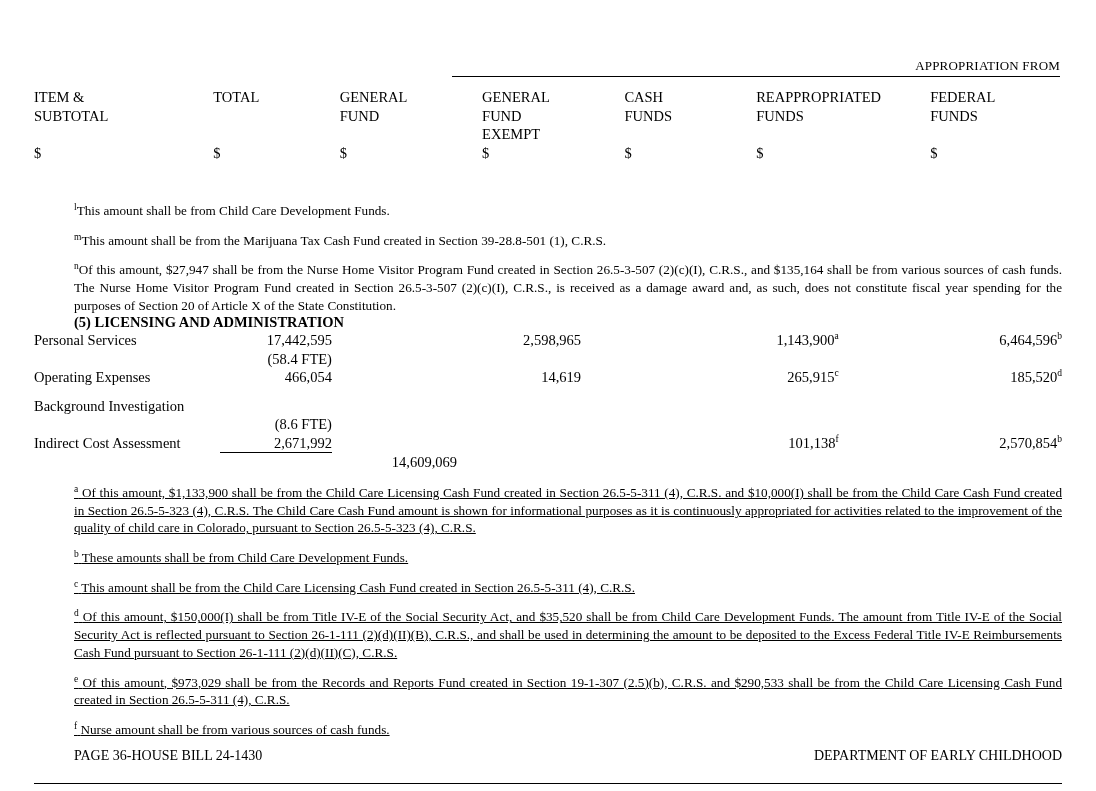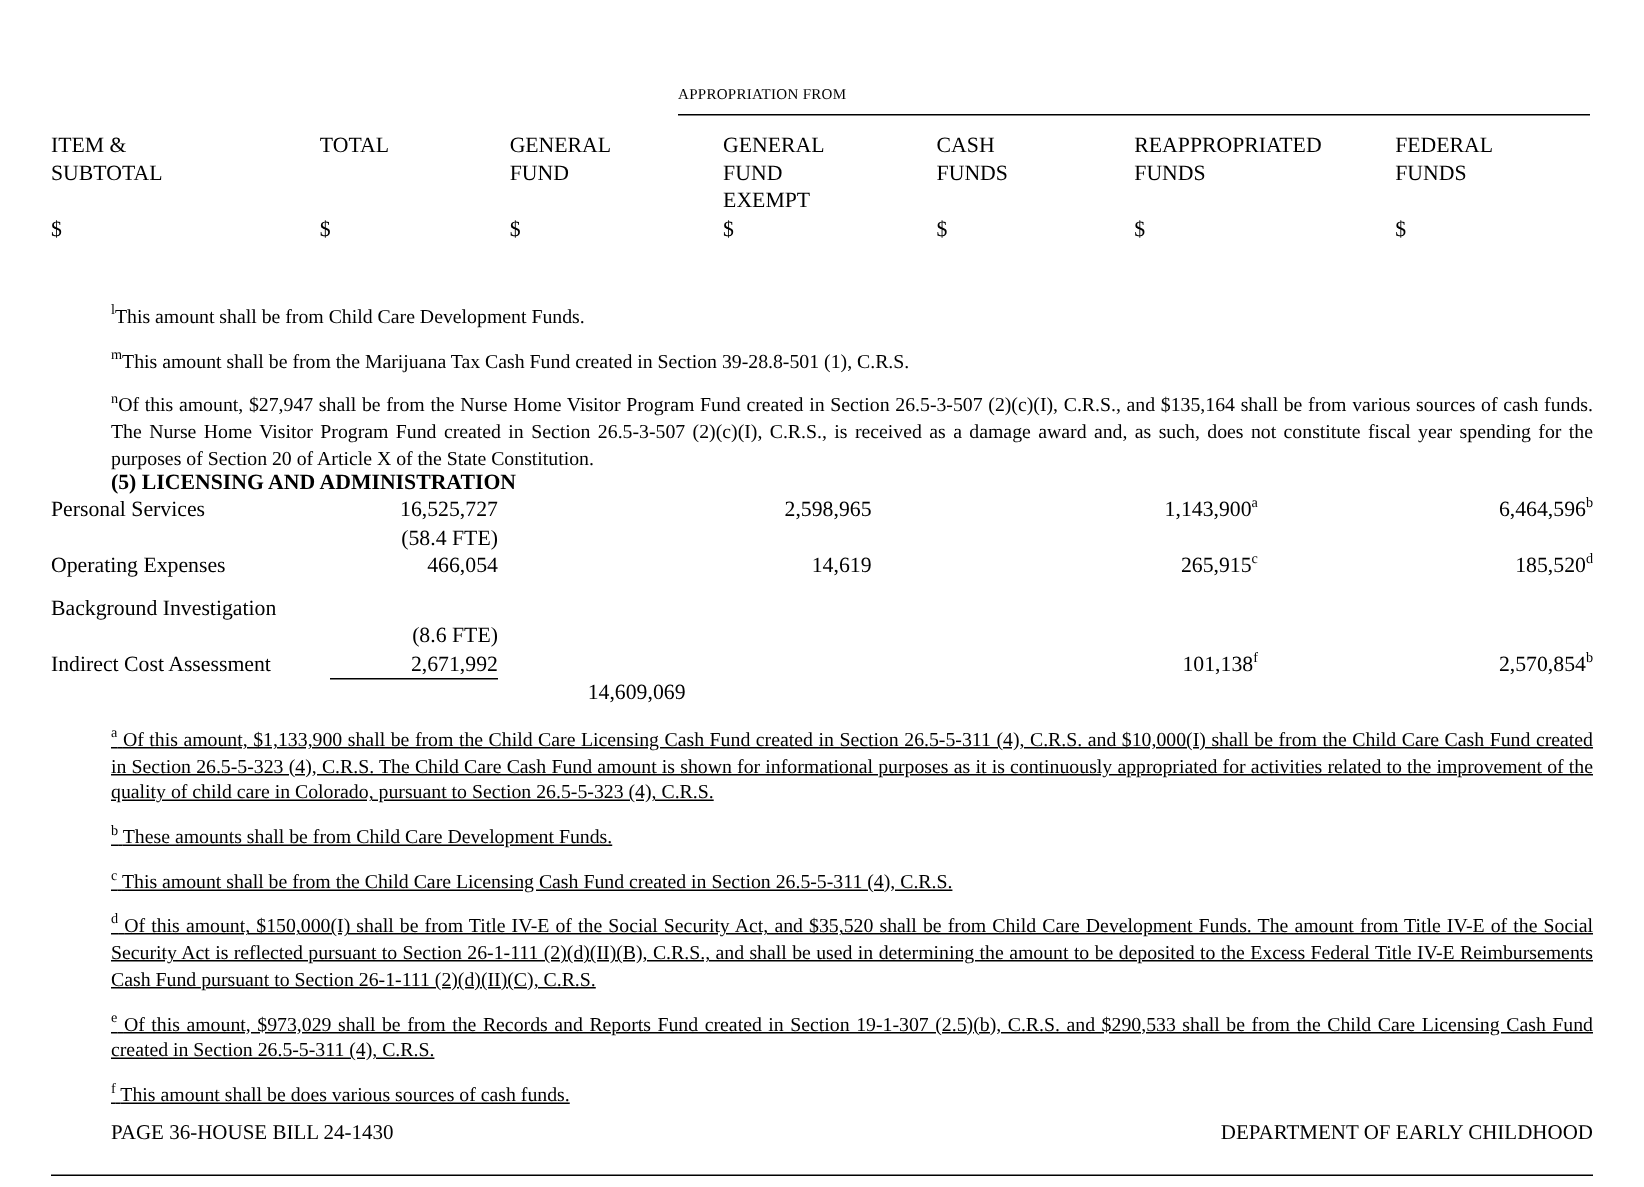--- a/index.html
+++ b/index.html
@@ -22,22 +22,22 @@
     box-sizing: border-box;
     padding: 0 34px;
   }
 
   
   .appro-head {
     position: absolute;
     left: 452px;
     top: 58px;
     width: 608px;
-    text-align: left;
-    font-size: 10px;
+    text-align: right;
+    font-size: 13px;
     letter-spacing: .2px;
   }
   .appro-rule {
     position: absolute;
     left: 452px;
     top: 76px;
     width: 608px;
     border-top: 1px solid #000;
   }
 
@@ -194,21 +194,21 @@
     <p class="fn-line"><sup class="mk">m</sup><span>This amount shall be from the Marijuana Tax Cash Fund created in Section 39-28.8-501 (1), C.R.S.</span></p>
     <p class="fn-line"><sup class="mk">n</sup><span>Of this amount, $27,947 shall be from the Nurse Home Visitor Program Fund created in Section 26.5-3-507 (2)(c)(I), C.R.S., and $135,164 shall be from various sources of cash funds. The Nurse Home Visitor Program Fund created in Section 26.5-3-507 (2)(c)(I), C.R.S., is received as a damage award and, as such, does not constitute fiscal year spending for the purposes of Section 20 of Article X of the State Constitution.</span></p>
   </div>
 
   <div class="section-title">(5) LICENSING AND ADMINISTRATION</div>
 
   <table class="budget">
     <tbody>
         <tr>
       <td class="lbl">Personal Services</td>
-      <td class="num n-total">16,525,727</td>
+      <td class="num n-total">17,442,595</td>
       <td class="num n-gf"></td>
       <td class="num n-gfe">2,598,965</td>
       <td class="num n-cash"></td>
       <td class="num n-reap"><span>1,143,900</span><span class="sup">a</span></td>
       <td class="num" style="width:125px"></td>
       <td class="num n-fed"><span>6,464,596</span><span class="sup">b</span></td>
     </tr>
     <tr>
       <td class="lbl"></td>
       <td class="num n-total">(58.4 FTE)</td>
@@ -274,21 +274,21 @@
     </tr>
   </tbody>
     </table>
 
   <div class="fn-block fn-bottom">
     <p class="fn-line"><sup class="mk">a</sup> <span>Of this amount, $1,133,900 shall be from the Child Care Licensing Cash Fund created in Section 26.5-5-311 (4), C.R.S. and $10,000(I) shall be from the Child Care Cash Fund created in Section 26.5-5-323 (4), C.R.S. The Child Care Cash Fund amount is shown for informational purposes as it is continuously appropriated for activities related to the improvement of the quality of child care in Colorado, pursuant to Section 26.5-5-323 (4), C.R.S.</span></p>
     <p class="fn-line"><sup class="mk">b</sup> <span>These amounts shall be from Child Care Development Funds.</span></p>
     <p class="fn-line"><sup class="mk">c</sup> <span>This amount shall be from the Child Care Licensing Cash Fund created in Section 26.5-5-311 (4), C.R.S.</span></p>
     <p class="fn-line"><sup class="mk">d</sup> <span>Of this amount, $150,000(I) shall be from Title IV-E of the Social Security Act, and $35,520 shall be from Child Care Development Funds. The amount from Title IV-E of the Social Security Act is reflected pursuant to Section 26-1-111 (2)(d)(II)(B), C.R.S., and shall be used in determining the amount to be deposited to the Excess Federal Title IV-E Reimbursements Cash Fund pursuant to Section 26-1-111 (2)(d)(II)(C), C.R.S.</span></p>
     <p class="fn-line"><sup class="mk">e</sup> <span>Of this amount, $973,029 shall be from the Records and Reports Fund created in Section 19-1-307 (2.5)(b), C.R.S. and $290,533 shall be from the Child Care Licensing Cash Fund created in Section 26.5-5-311 (4), C.R.S.</span></p>
-    <p class="fn-line"><sup class="mk">f</sup> <span>This amount shall be does various sources of cash funds.</span></p>
+    <p class="fn-line"><sup class="mk">f</sup> <span>Nurse amount shall be from various sources of cash funds.</span></p>
   </div>
 
   <div class="footer">
     <div>PAGE 36-HOUSE BILL 24-1430</div>
     <div>DEPARTMENT OF EARLY CHILDHOOD</div>
   </div>
   <div class="bottom-rule"></div>
 
 </div>
 

